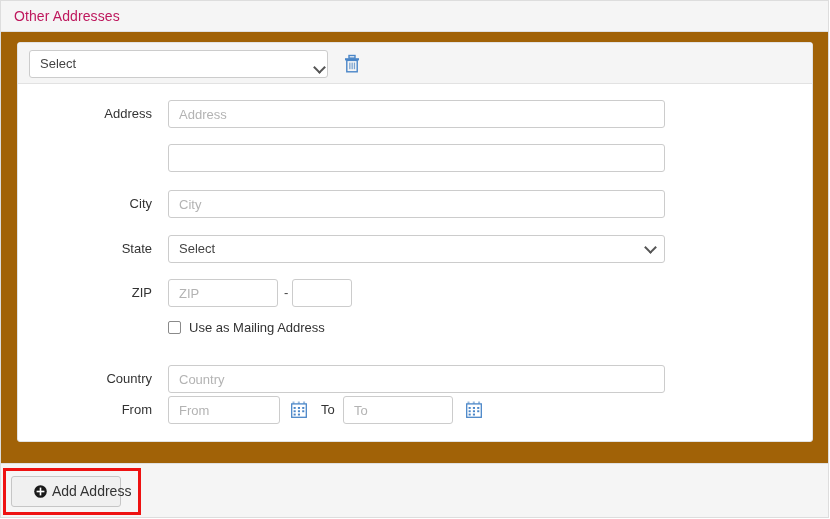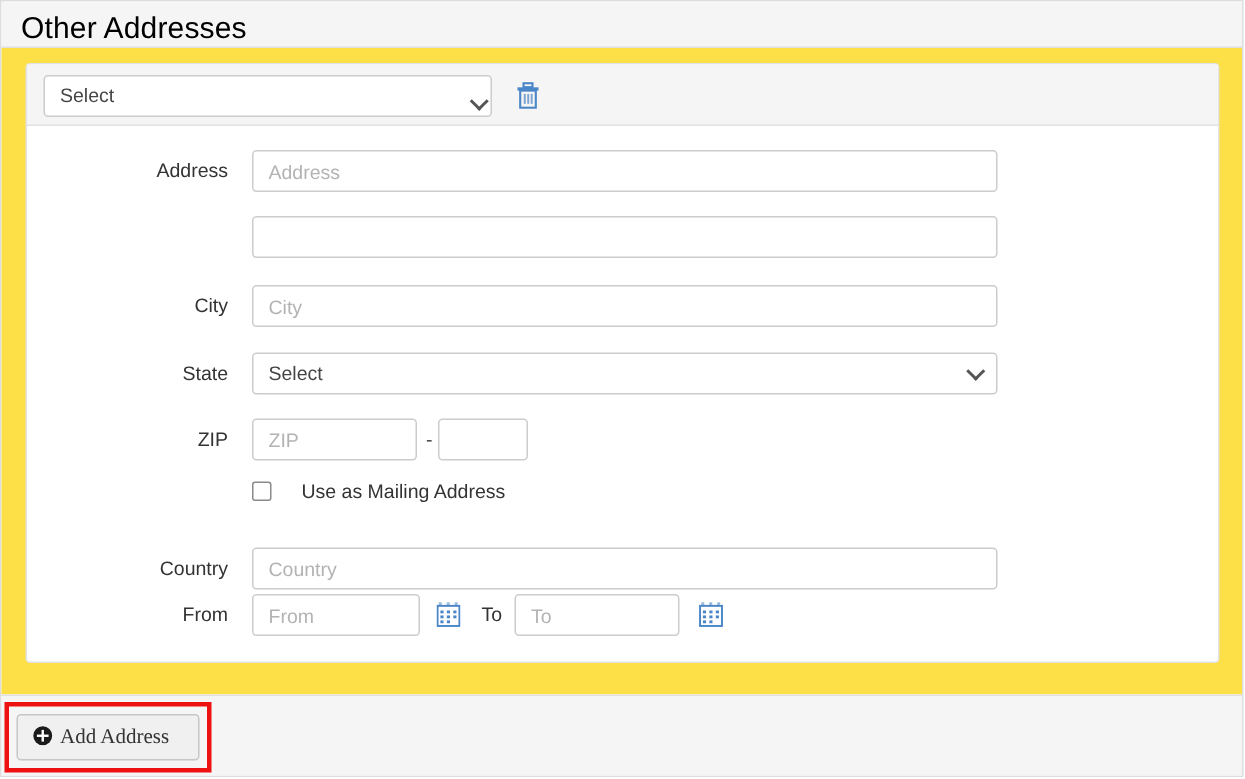--- a/index.html
+++ b/index.html
@@ -35,34 +35,34 @@
     width: 100%;
     height: 31px;
     background: #f5f5f5;
     border-bottom: 1px solid #e0e0e0;
     box-sizing: border-box;
   }
   .panel-title {
     position: absolute;
     left: 13px;
     top: 7px;
-    font-size: 20px;
-    color: #000000;
+    font-size: 14px;
+    color: #be185d;
     letter-spacing: 0.1px;
     white-space: nowrap;
   }
 
   
   .panel-body {
     position: absolute;
     left: 0;
     top: 31px;
     right: 0;
     bottom: 54px;
-    background: #fde047;
+    background: #a16207;
   }
 
   .address-card {
     position: absolute;
     left: 16px;
     top: 10px;
     width: 796px;
     height: 400px;
     border: 1px solid #e2e2e2;
     border-radius: 3px;
@@ -208,21 +208,20 @@
     background: #ffffff;
     box-sizing: border-box;
   }
   .chk-label {
     position: absolute;
     left: 21px;
     top: 0;
     line-height: 17px;
     font-size: 13px;
     color: #333333;
-    margin-left: 12px;
   }
 
   #from-input { left: 150px; width: 112px; }
   #to-input   { left: 325px; width: 110px; }
   .to-label {
     position: absolute;
     left: 303px;
     top: 0;
     line-height: 28px;
     font-size: 13px;
@@ -255,33 +254,33 @@
     top: 4px;
     width: 138px;
     height: 47px;
     border: 3px solid #ee1111;
     box-sizing: border-box;
   }
   .add-btn {
     position: absolute;
     left: 10px;
     top: 12px;
-    width: 122px;
+    width: 110px;
     height: 31px;
     background: #f0f0f0;
     border: 1px solid #c6c6c6;
     border-radius: 3px;
     box-sizing: border-box;
     cursor: pointer;
-    font-family: Liberation Serif, serif;
+    font-family: Liberation Sans, sans-serif;
     font-size: 14px;
     color: #333333;
     line-height: 29px;
     white-space: nowrap;
-    padding-left: 10px;
+    padding-left: 22px;
   }
   .plus-icon {
     display: inline-block;
     vertical-align: -2px;
     margin-right: 5px;
   }
 </style>
 </head>
 <body>
 

